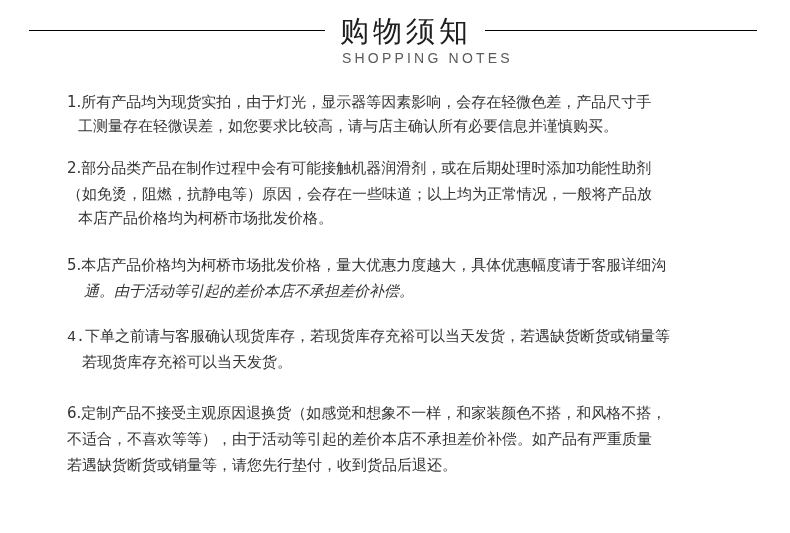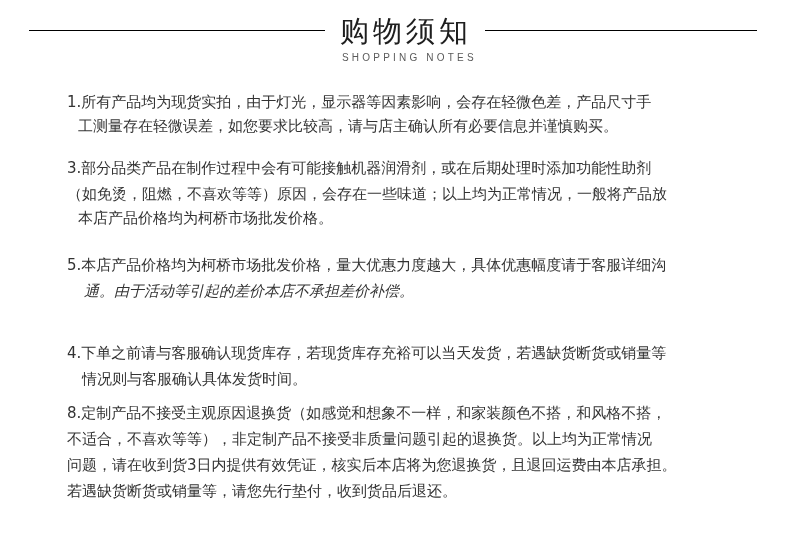--- a/index.html
+++ b/index.html
@@ -40,21 +40,21 @@
       letter-spacing: 4px;
       color: #1e1e1e;
       font-weight: normal;
       white-space: nowrap;
     }
     .subtitle {
       position: absolute;
       left: 342px;
       top: 52px;
       font-family: "Liberation Sans", sans-serif;
-      font-size: 10px;
+      font-size: 14px;
       line-height: 12px;
       letter-spacing: 3.2px;
       color: #5a5a5a;
       white-space: nowrap;
     }
 
     .note {
       position: absolute;
       left: 67px;
       width: 700px;
@@ -62,21 +62,21 @@
       line-height: 26px;
       color: #333333;
     }
     .note-line {
       white-space: nowrap;
       display: block;
     }
     .note-1 { top: 89px; }
     .note-2 { top: 155px; }
     .note-3 { top: 252px; }
-    .note-4 { top: 340px; }
+    .note-4 { top: 325px; font-family: Liberation Mono, monospace; }
     .note-5 { top: 400px; }
 
     .ind-11 { padding-left: 11px; font-family: Liberation Mono, monospace; }
     .ind-15 { padding-left: 15px; }
     .ind-17 { padding-left: 17px; font-style: italic; }
   </style>
 </head>
 <body>
 
 <div class="page">
@@ -86,35 +86,34 @@
 
   <div class="title">购物须知</div>
   <div class="subtitle">SHOPPING NOTES</div>
 
   <div class="note note-1">
     <span class="note-line">1.所有产品均为现货实拍，由于灯光，显示器等因素影响，会存在轻微色差，产品尺寸手</span>
     <span class="note-line ind-11">工测量存在轻微误差，如您要求比较高，请与店主确认所有必要信息并谨慎购买。</span>
   </div>
 
   <div class="note note-2">
-    <span class="note-line">3.部分品类产品在制作过程中会有可能接触机器润滑剂，或在后期处理时添加功能性助剂</span>
-    <span class="note-line">（如免烫，阻燃，不喜欢等等）原因，会存在一些味道；以上均为正常情况，一般将产品放</span>
+    <span class="note-line">2.部分品类产品在制作过程中会有可能接触机器润滑剂，或在后期处理时添加功能性助剂</span>
+    <span class="note-line">（如免烫，阻燃，抗静电等）原因，会存在一些味道；以上均为正常情况，一般将产品放</span>
     <span class="note-line ind-11">本店产品价格均为柯桥市场批发价格。</span>
   </div>
 
   <div class="note note-3">
     <span class="note-line">5.本店产品价格均为柯桥市场批发价格，量大优惠力度越大，具体优惠幅度请于客服详细沟</span>
     <span class="note-line ind-17">通。由于活动等引起的差价本店不承担差价补偿。</span>
   </div>
 
   <div class="note note-4">
     <span class="note-line">4.下单之前请与客服确认现货库存，若现货库存充裕可以当天发货，若遇缺货断货或销量等</span>
-    <span class="note-line ind-15">情况则与客服确认具体发货时间。</span>
+    <span class="note-line ind-15">若现货库存充裕可以当天发货。</span>
   </div>
 
   <div class="note note-5">
-    <span class="note-line">8.定制产品不接受主观原因退换货（如感觉和想象不一样，和家装颜色不搭，和风格不搭，</span>
-    <span class="note-line">不适合，不喜欢等等），非定制产品不接受非质量问题引起的退换货。以上均为正常情况</span>
-    <span class="note-line">问题，请在收到货3日内提供有效凭证，核实后本店将为您退换货，且退回运费由本店承担。</span>
+    <span class="note-line">6.定制产品不接受主观原因退换货（如感觉和想象不一样，和家装颜色不搭，和风格不搭，</span>
+    <span class="note-line">不适合，不喜欢等等），由于活动等引起的差价本店不承担差价补偿。如产品有严重质量</span>
     <span class="note-line">若遇缺货断货或销量等，请您先行垫付，收到货品后退还。</span>
   </div>
 
 </div>
 
 </body></html>

